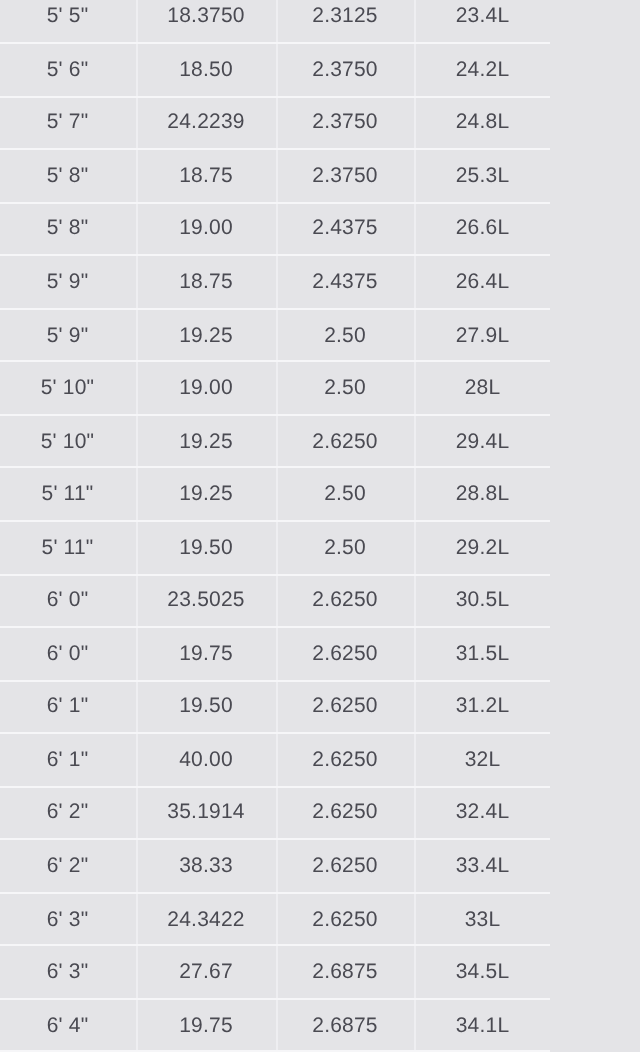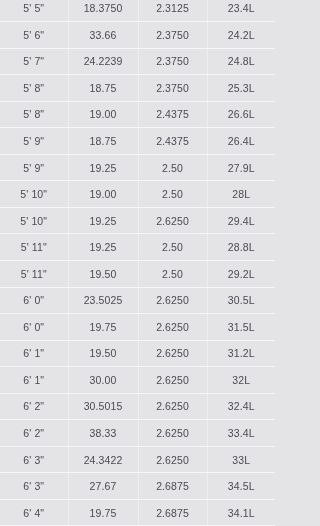--- a/index.html
+++ b/index.html
@@ -73,21 +73,21 @@
     </colgroup>
     <tbody id="table-body">
         <tr>
           <td>5' 5"</td>
           <td>18.3750</td>
           <td>2.3125</td>
           <td class="col-last">23.4L</td>
         </tr>
         <tr>
           <td>5' 6"</td>
-          <td>33.66</td>
+          <td>18.50</td>
           <td>2.3750</td>
           <td class="col-last">24.2L</td>
         </tr>
         <tr>
           <td>5' 7"</td>
           <td>24.2239</td>
           <td>2.3750</td>
           <td class="col-last">24.8L</td>
         </tr>
         <tr>
@@ -151,27 +151,27 @@
           <td class="col-last">31.5L</td>
         </tr>
         <tr>
           <td>6' 1"</td>
           <td>19.50</td>
           <td>2.6250</td>
           <td class="col-last">31.2L</td>
         </tr>
         <tr>
           <td>6' 1"</td>
-          <td>30.00</td>
+          <td>40.00</td>
           <td>2.6250</td>
           <td class="col-last">32L</td>
         </tr>
         <tr>
           <td>6' 2"</td>
-          <td>30.5015</td>
+          <td>35.1914</td>
           <td>2.6250</td>
           <td class="col-last">32.4L</td>
         </tr>
         <tr>
           <td>6' 2"</td>
           <td>38.33</td>
           <td>2.6250</td>
           <td class="col-last">33.4L</td>
         </tr>
         <tr>

